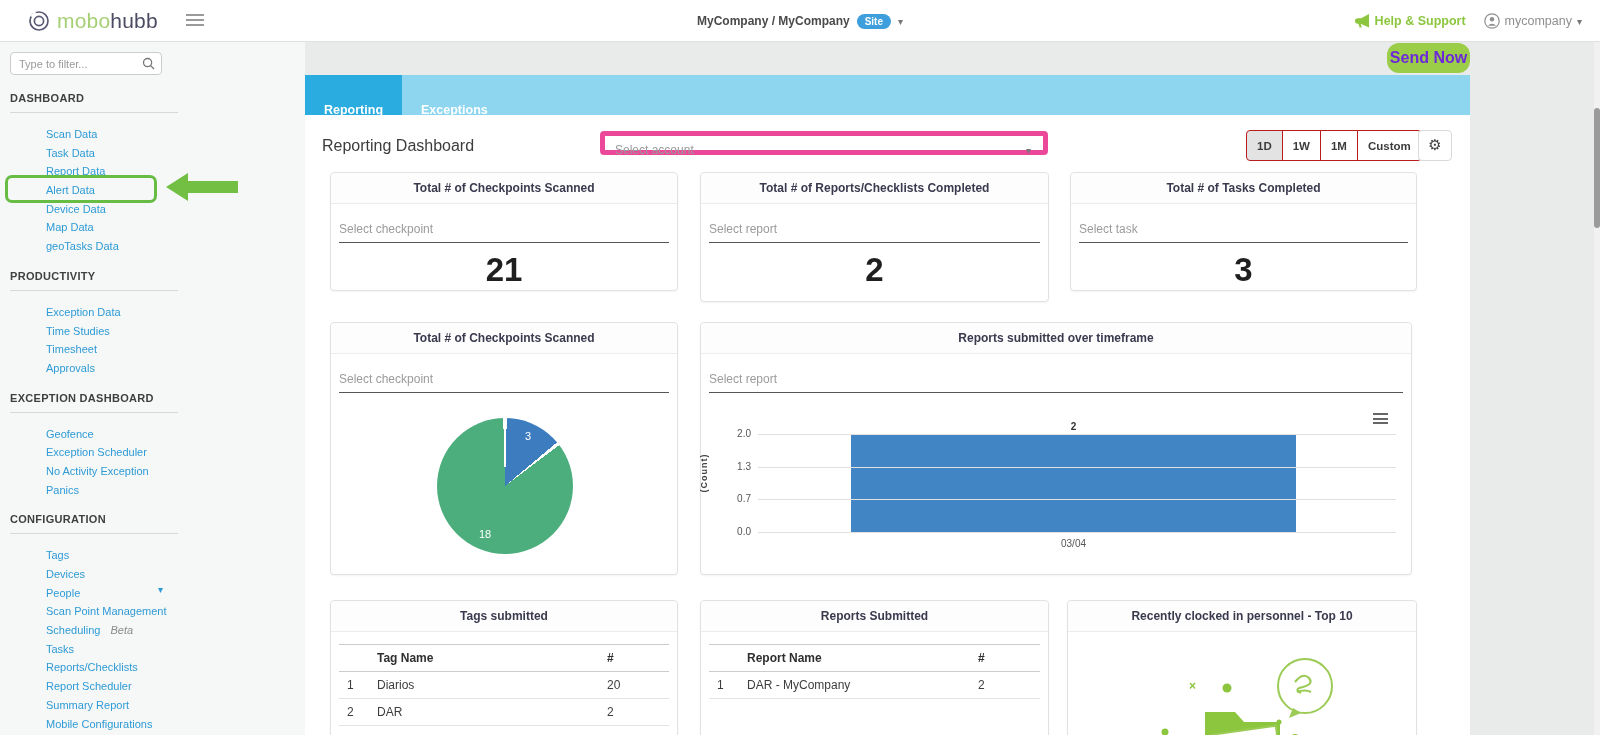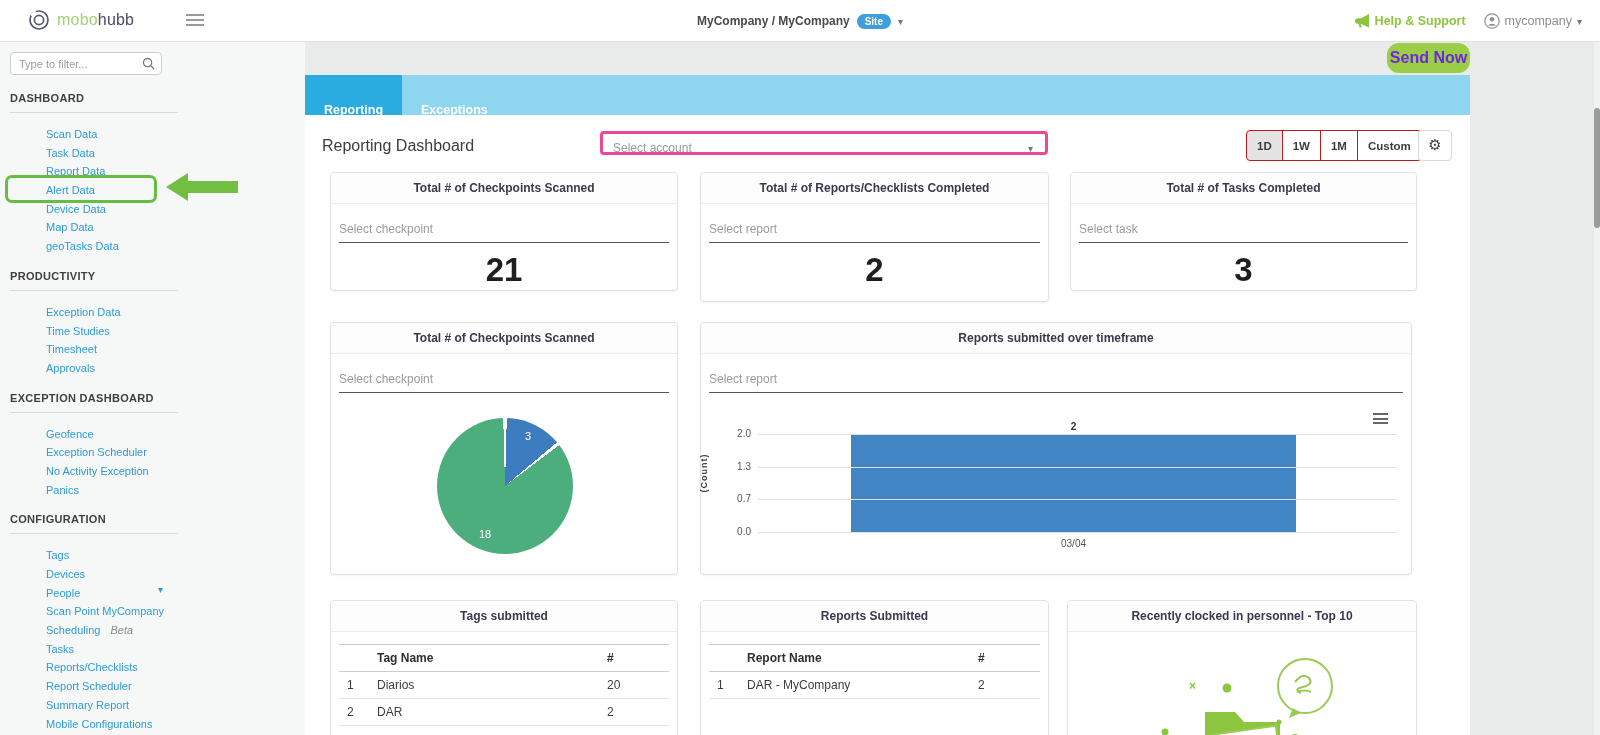--- a/index.html
+++ b/index.html
@@ -4,21 +4,21 @@
 <style>
   * { margin:0; padding:0; box-sizing:border-box; }
   html,body { width:1600px; height:735px; overflow:hidden; }
   body { font-family:"Liberation Sans","DejaVu Sans",sans-serif; background:#e9eaea; }
   #app { position:relative; width:1600px; height:735px; }
 
   
   .header { position:absolute; left:0; top:0; width:1600px; height:42px; background:#fff;
             border-bottom:1px solid #e0e0e0; z-index:30; }
   .logo { position:absolute; left:28px; top:9px; display:flex; align-items:center; }
-  .logo-text { font-size:16px; font-weight:500; margin-left:7px; letter-spacing:.2px; }
+  .logo-text { font-size:21px; font-weight:500; margin-left:7px; letter-spacing:.2px; }
   .logo-mobo { color:#a5cf74; }
   .logo-hubb { color:#4b4b63; }
   .hamburger { position:absolute; left:186px; top:14px; width:18px; cursor:pointer; }
   .hamburger i { display:block; height:2px; background:#9a9a9a; margin-bottom:3px; }
   .hdr-center { position:absolute; left:50%; top:0; transform:translateX(-50%); height:42px;
                 display:flex; align-items:center; gap:7px; }
   .breadcrumb { font-size:12px; font-weight:bold; color:#4a4a4a; }
   .site-badge { background:#3f9fdc; color:#fff; font-size:10px; font-weight:bold;
                 padding:2px 8px; border-radius:9px; }
   .caret { color:#777; font-size:10px; }
@@ -56,21 +56,21 @@
   .send-now { position:absolute; left:1387px; top:43px; width:83px; height:30px; background:#9ccd49;
               border:none; border-radius:12px; color:#6d28d9; font-weight:bold; font-size:16px;
               font-family:inherit; cursor:pointer; }
   .tabbar { position:absolute; left:305px; top:75px; width:1165px; height:40px; background:#8ed5f0; display:flex; }
   .tab { padding:15px 19px; line-height:40px; color:#fff; font-weight:bold; font-size:12.5px; cursor:pointer; }
   .tab.active { background:#2bace0; }
   .panel { position:absolute; left:305px; top:115px; width:1165px; height:620px; background:#fff; }
 
   .page-title { position:absolute; left:17px; top:22px; font-size:16px; color:#3c3c3c; }
   .account-select { position:absolute; left:295px; top:16px; width:448px; height:24px;
-                    border:3px solid #ec4899; border-radius:4px; background:#fff; cursor:pointer; }
+                    border:5px solid #ec4899; border-radius:4px; background:#fff; cursor:pointer; }
   .account-select .ph { position:absolute; left:10px; top:7px; font-size:12px; color:#9a9a9a; }
   .account-select .caret { position:absolute; right:12px; top:9px; }
   .range-group { position:absolute; left:941px; top:15px; display:flex; }
   .range-btn { height:31px; padding:0 10px; border:1px solid #b91c1c; background:#fff; margin-left:-1px;
                font-size:11.5px; font-weight:bold; color:#3c3c3c; font-family:inherit; cursor:pointer; }
   .range-btn:first-child { border-radius:4px 0 0 4px; margin-left:0; }
   .range-btn:last-child { border-radius:0 4px 4px 0; }
   .range-btn.active { background:#e3e3e3; }
   .gear-btn { position:absolute; left:1113px; top:15px; width:34px; height:31px; border:1px solid #d9d9d9;
               background:#fff; border-radius:4px; font-size:15px; color:#444; cursor:pointer;
@@ -201,21 +201,21 @@
           <div class="nav-item"><span class="nav-label">Exception Scheduler</span></div>
           <div class="nav-item"><span class="nav-label">No Activity Exception</span></div>
           <div class="nav-item"><span class="nav-label">Panics</span></div>
         </div>
         <div class="nav-section">
           <div class="nav-title">CONFIGURATION</div>
           <div class="nav-hr"></div>
           <div class="nav-item"><span class="nav-label">Tags</span></div>
           <div class="nav-item"><span class="nav-label">Devices</span></div>
           <div class="nav-item"><span class="nav-label">People</span><span class="nav-caret">▾</span></div>
-          <div class="nav-item"><span class="nav-label">Scan Point MyCompany</span></div>
+          <div class="nav-item"><span class="nav-label">Scan Point Management</span></div>
           <div class="nav-item"><span class="nav-label">Scheduling</span><span class="beta">Beta</span></div>
           <div class="nav-item"><span class="nav-label">Tasks</span></div>
           <div class="nav-item"><span class="nav-label">Reports/Checklists</span></div>
           <div class="nav-item"><span class="nav-label">Report Scheduler</span></div>
           <div class="nav-item"><span class="nav-label">Summary Report</span></div>
           <div class="nav-item"><span class="nav-label">Mobile Configurations</span></div>
         </div>
       </nav>
   </div>
 

